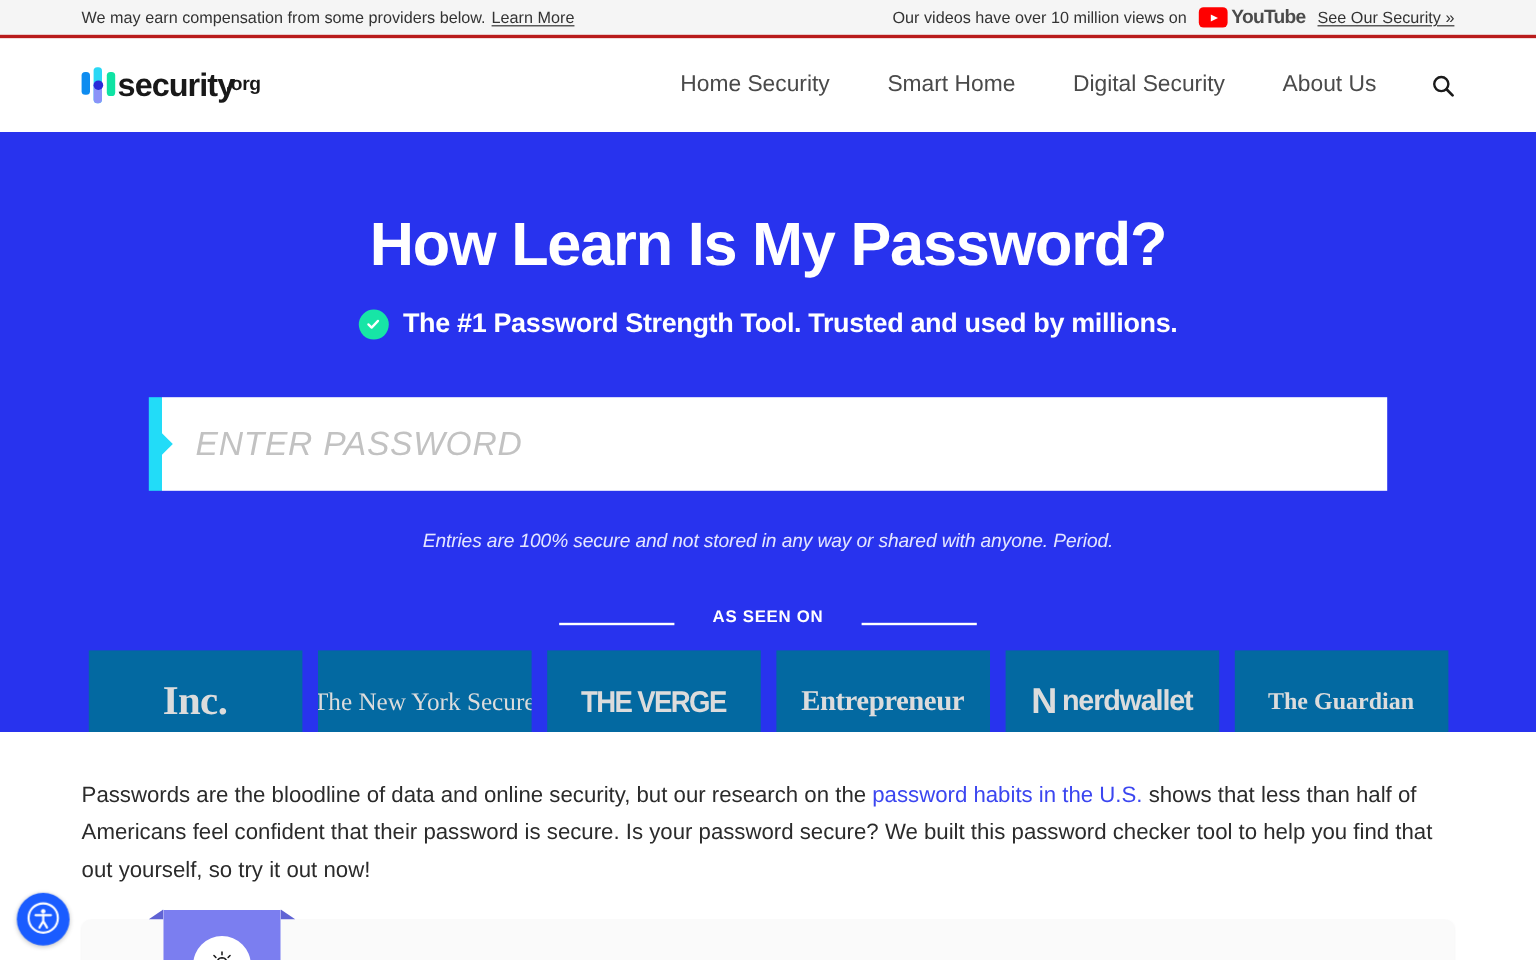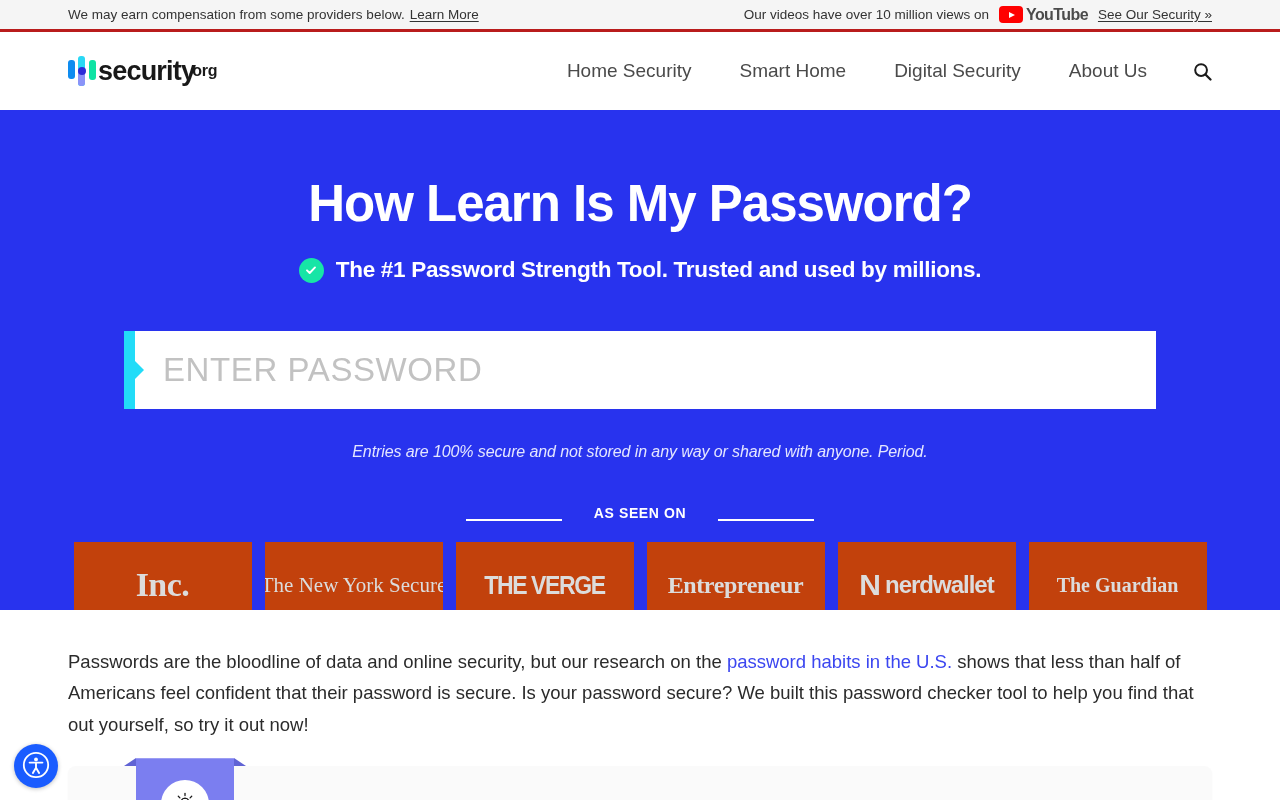--- a/index.html
+++ b/index.html
@@ -188,24 +188,25 @@
     border-left: 9px solid #22dcf8;
     border-top: 9px solid transparent;
     border-bottom: 9px solid transparent;
   }
   .pw-input {
     flex: 1 1 auto;
     border: none;
     outline: none;
     background: #ffffff;
     font-family: "Liberation Sans", sans-serif;
-    font-size: 33px;
+    font-size: 28px;
     letter-spacing: 0.6px;
     color: #3a3a3a;
     padding: 0 28px;
+    font-style: italic;
   }
   .pw-input::placeholder { color: #c2c2c2; }
 
   .hero-note {
     margin-top: 34px;
     text-align: center;
     color: #e4e6ff;
     font-size: 16px;
     font-style: italic;
     letter-spacing: -0.1px;
@@ -229,21 +230,21 @@
   .logo-strip {
     margin-top: 21px;
     display: flex;
     justify-content: center;
     gap: 13px;
     padding: 0 68px;
   }
   .logo-card {
     width: 178px;
     height: 86px;
-    background: #c2410c;
+    background: #0369a1;
     display: flex;
     align-items: center;
     justify-content: center;
     flex: 0 0 auto;
     overflow: hidden;
   }
   .logo-txt {
     color: #dcdcdc;
     white-space: nowrap;
     user-select: none;

